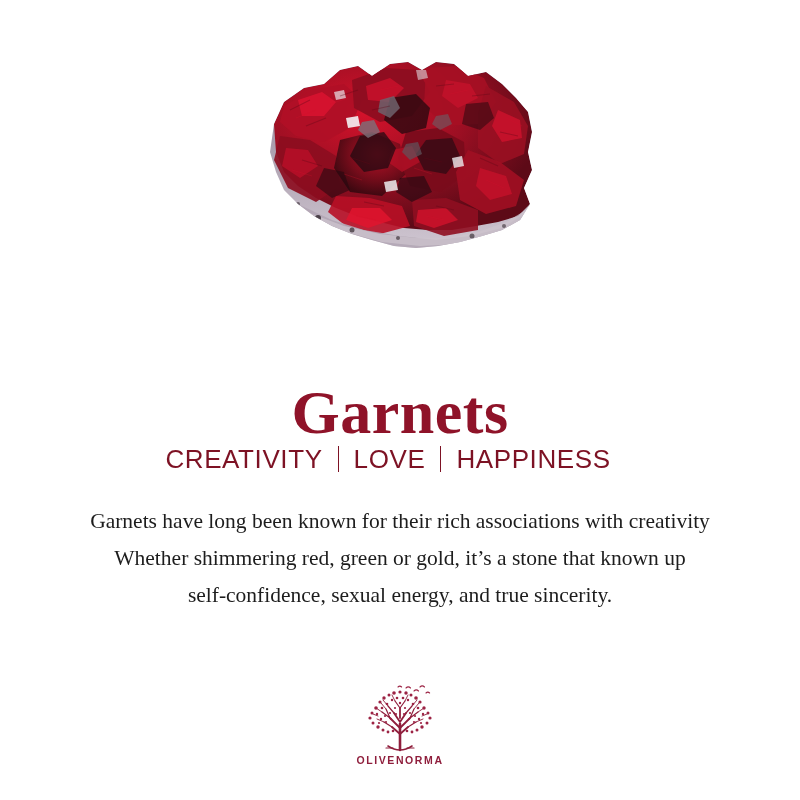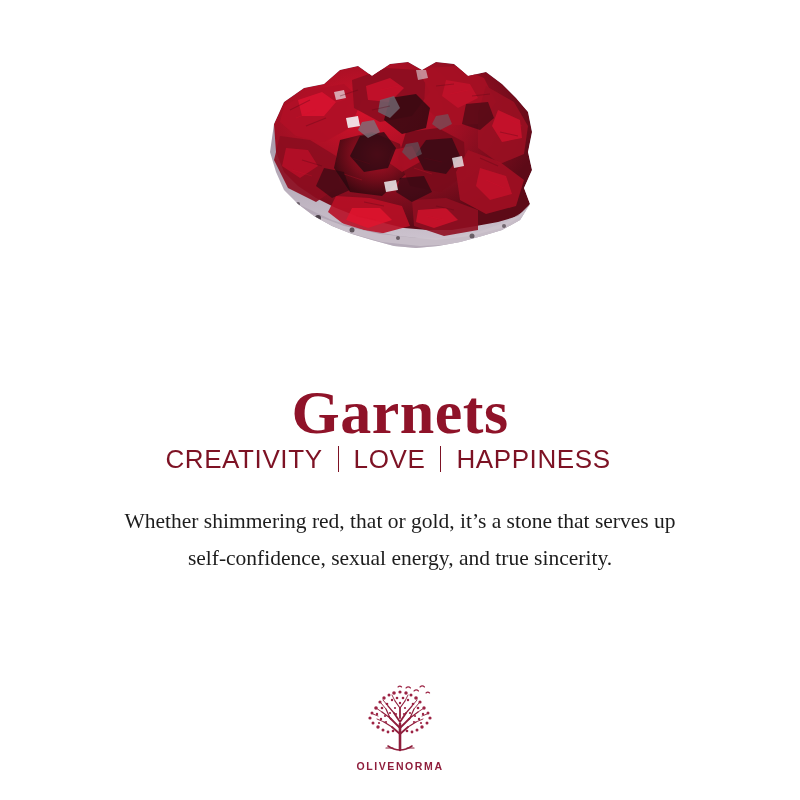--- a/index.html
+++ b/index.html
@@ -105,21 +105,21 @@
     left: 0;
     width: 800px;
     display: flex;
     flex-direction: column;
     align-items: center;
   }
   .logo-mark {
     display: block;
   }
   .logo-text {
-    margin-top: 6px;
+    margin-top: 0;
     font-family: "Liberation Sans", sans-serif;
     font-size: 10.5px;
     font-weight: 700;
     letter-spacing: 1.6px;
     color: #8f1e3c;
   }
 </style>
 </head>
 <body>
 
@@ -237,21 +237,22 @@
     </svg>
   </div>
 
   <h1 class="title">Garnets</h1>
 
   <div class="subtitle">
     <span class="kw">CREATIVITY</span><span class="sep"></span><span class="kw">LOVE</span><span class="sep"></span><span class="kw">HAPPINESS</span>
   </div>
 
   <div class="body-text">
-    <span class="line">Whether shimmering red, that or gold, it’s a stone that serves up</span>
+    <span class="line">Garnets have long been known for their rich associations with creativity</span>
+    <span class="line">Whether shimmering red, green or gold, it’s a stone that known up</span>
     <span class="line">self-confidence, sexual energy, and true sincerity.</span>
   </div>
 
   <div class="logo">
     <svg class="logo-mark" width="76" height="70" viewBox="0 0 76 70">
       <g stroke="#8f1e3c" fill="none" stroke-linecap="round">
 
         <path d="M38,66 L38,40" stroke-width="2.6"></path>
         <path d="M38,66 C33,66 29,64 26,62 M38,66 C43,66 47,64 50,62" stroke-width="1.6"></path>
         <path d="M31,64 L24,64 M45,64 L52,64" stroke-width="1.2"></path>

